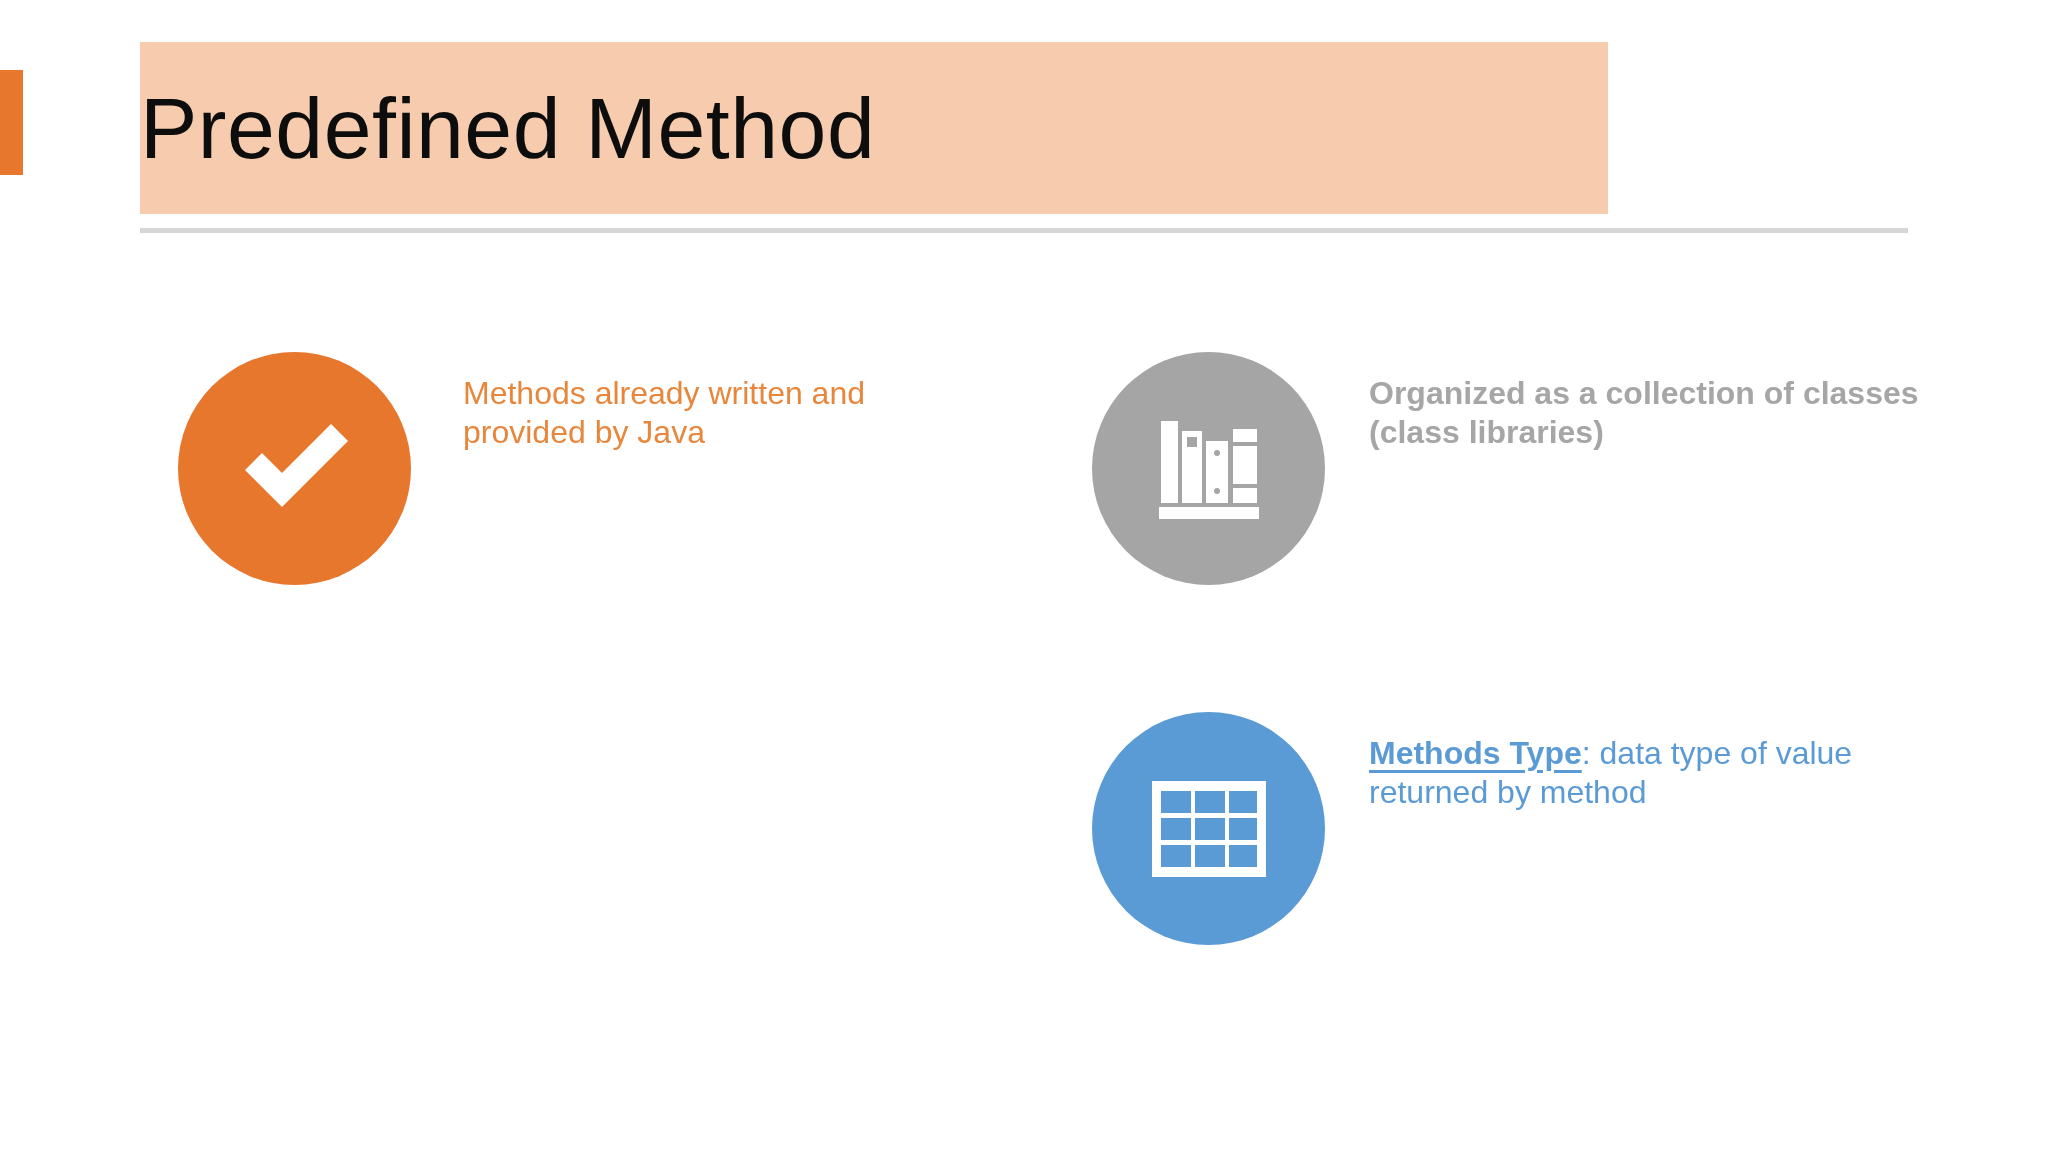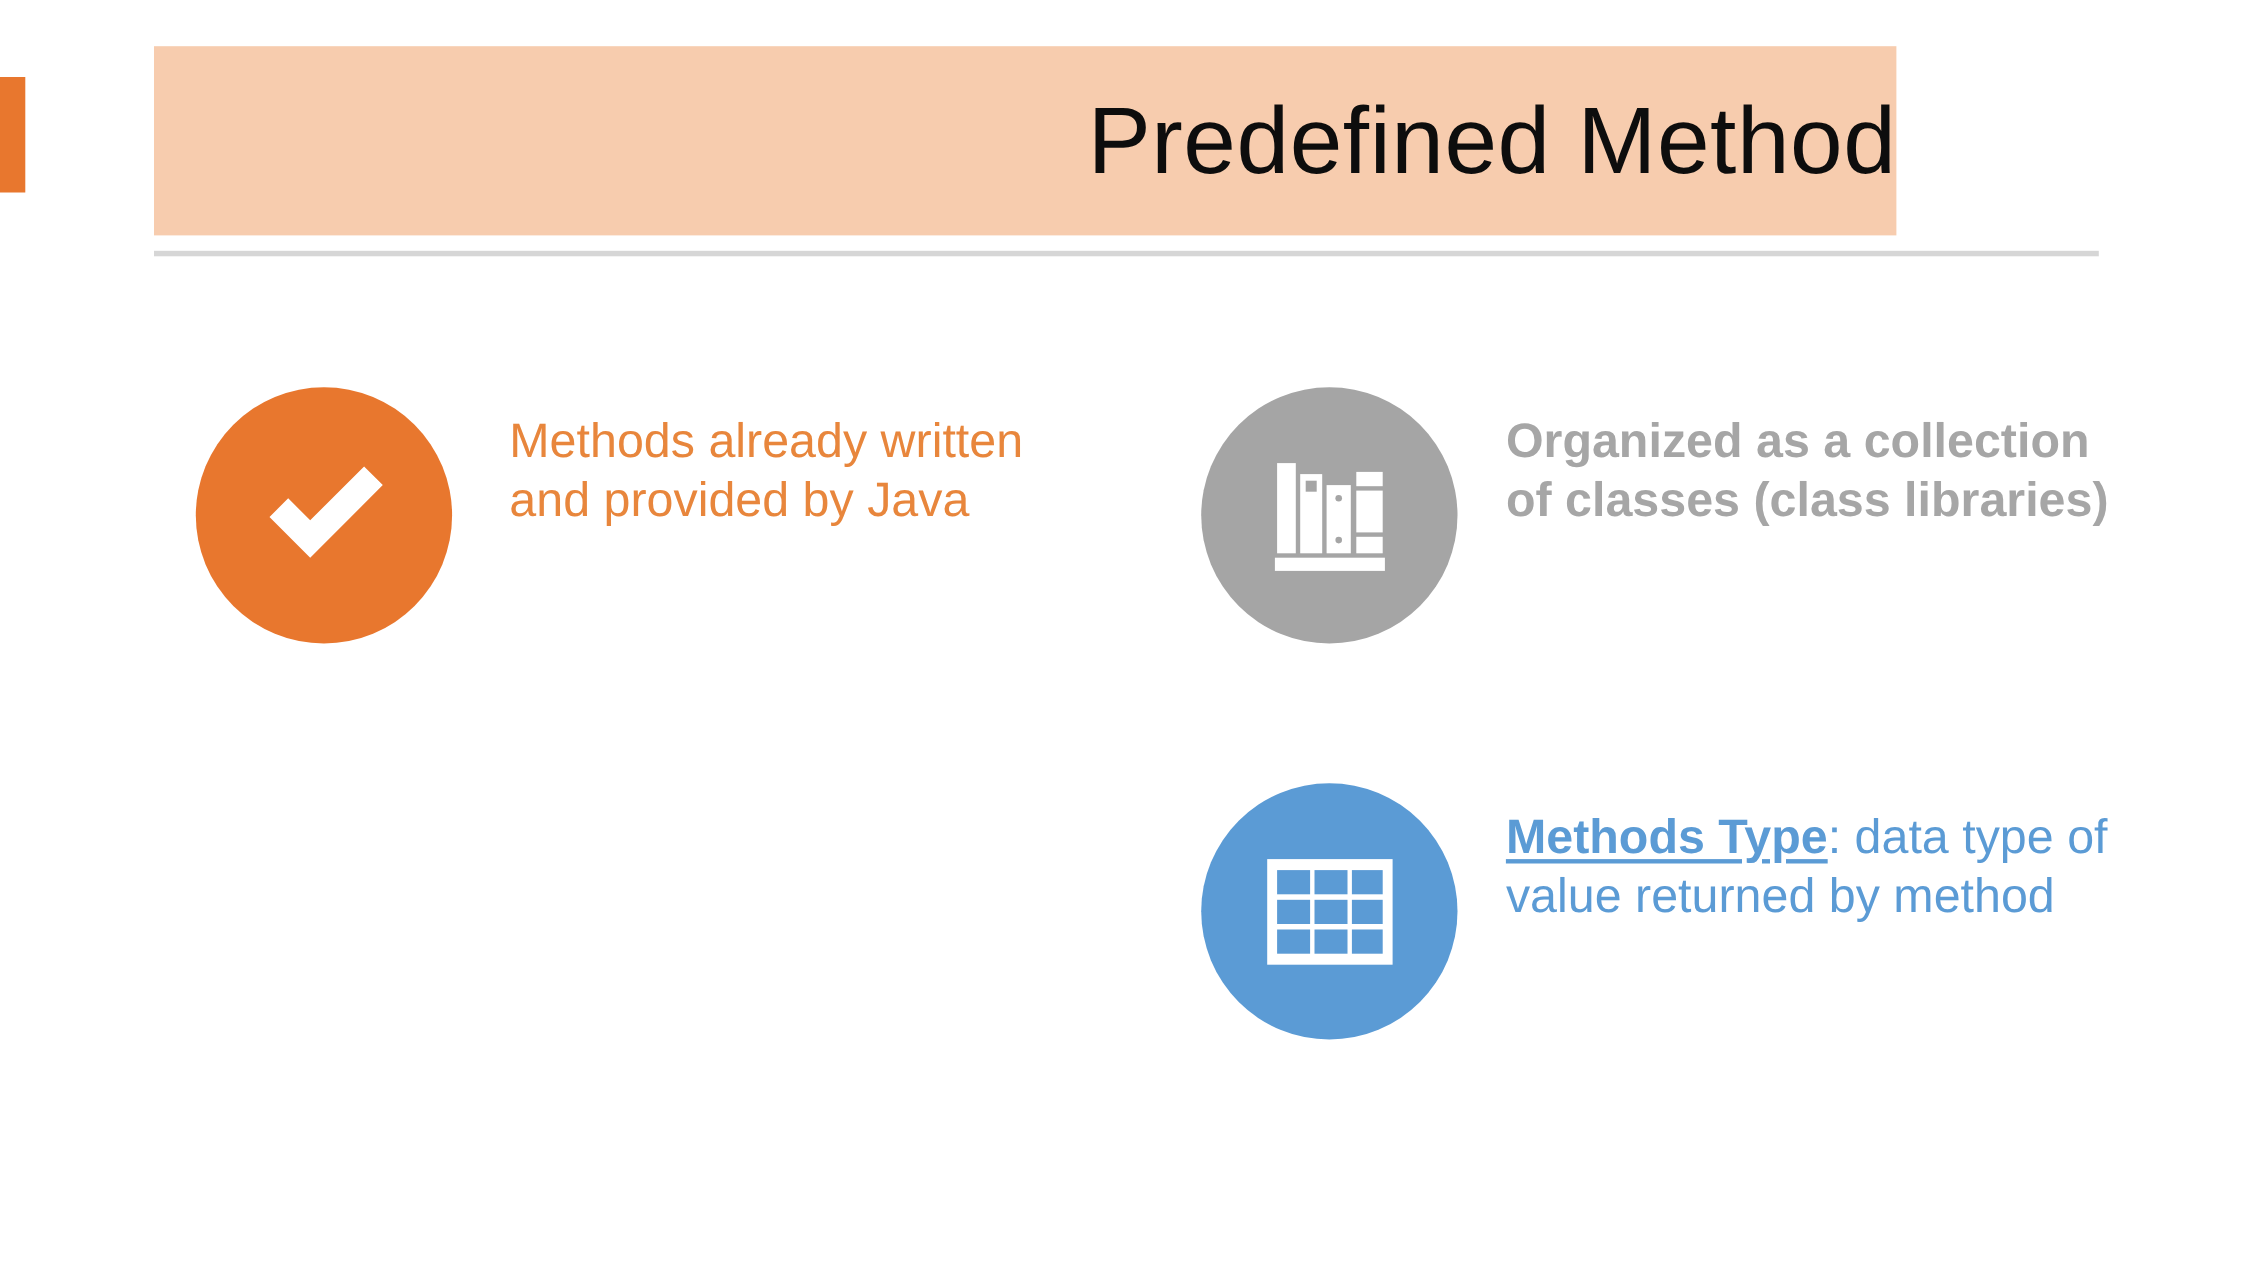--- a/index.html
+++ b/index.html
@@ -29,26 +29,26 @@
     width: 23px;
     height: 105px;
     background: #E8772E;
   }
 
   
   .title-banner {
     position: absolute;
     left: 140px;
     top: 42px;
-    width: 1584px;
+    width: 1468px;
     height: 172px;
     background: #F7CCAE;
     display: flex;
     align-items: center;
-    justify-content: flex-end;
+    justify-content: flex-start;
   }
   .title-text {
     font-family: "Liberation Sans", sans-serif;
     font-size: 86px;
     font-weight: 400;
     color: #0D0D0D;
     letter-spacing: 0.5px;
     line-height: 1;
     white-space: nowrap;
   }
@@ -93,21 +93,21 @@
   .circle-orange { background: #E8772E; }
   .circle-gray   { background: #A5A5A5; }
   .circle-yellow { background: #FBC108; }
   .circle-blue   { background: #5B9BD5; }
 
   .body-text {
     flex: 1 1 auto;
     padding-left: 52px;
     padding-top: 22px;
     font-family: "Liberation Sans", sans-serif;
-    font-size: 44px;
+    font-size: 32px;
     line-height: 1.22;
     font-weight: 400;
   }
   .t-orange { color: #E8863C; }
   .t-gray   { color: #A6A6A6; font-weight: bold; }
   .t-yellow { color: #FBC108; }
   .t-blue   { color: #5B9BD5; }
 
   .lead {
     font-weight: bold;

